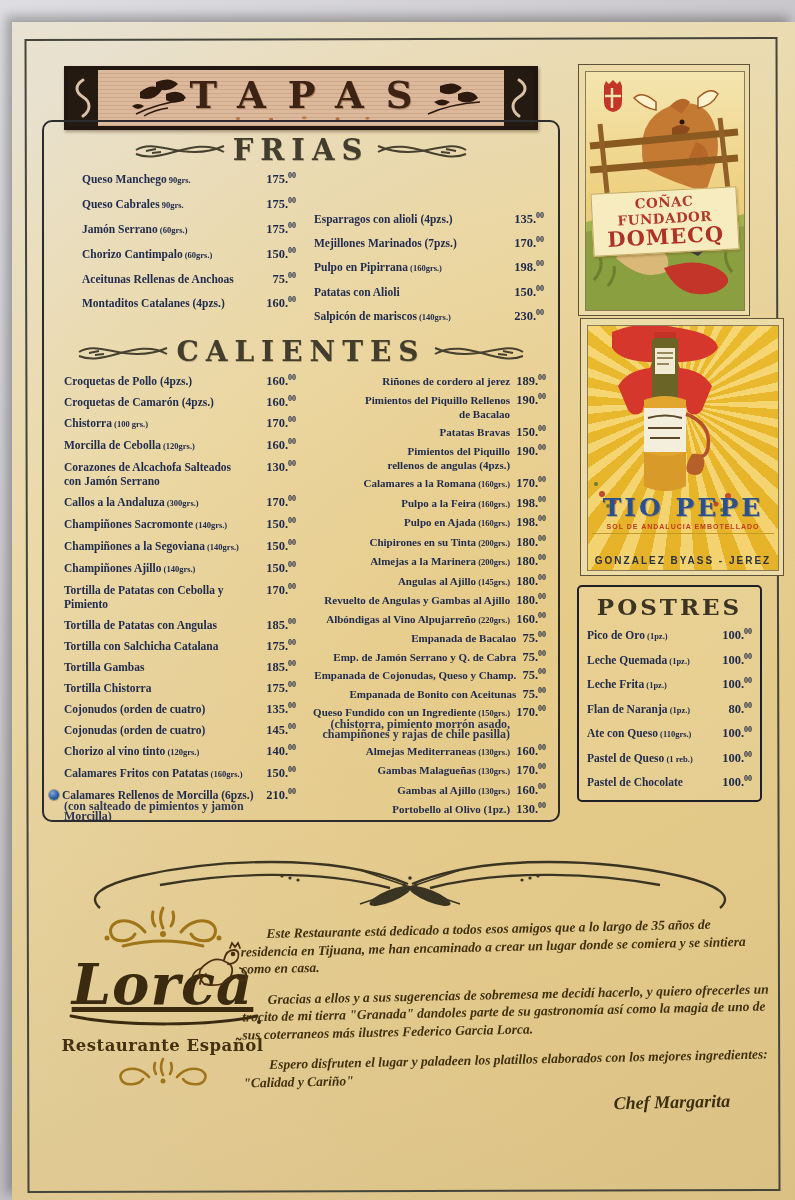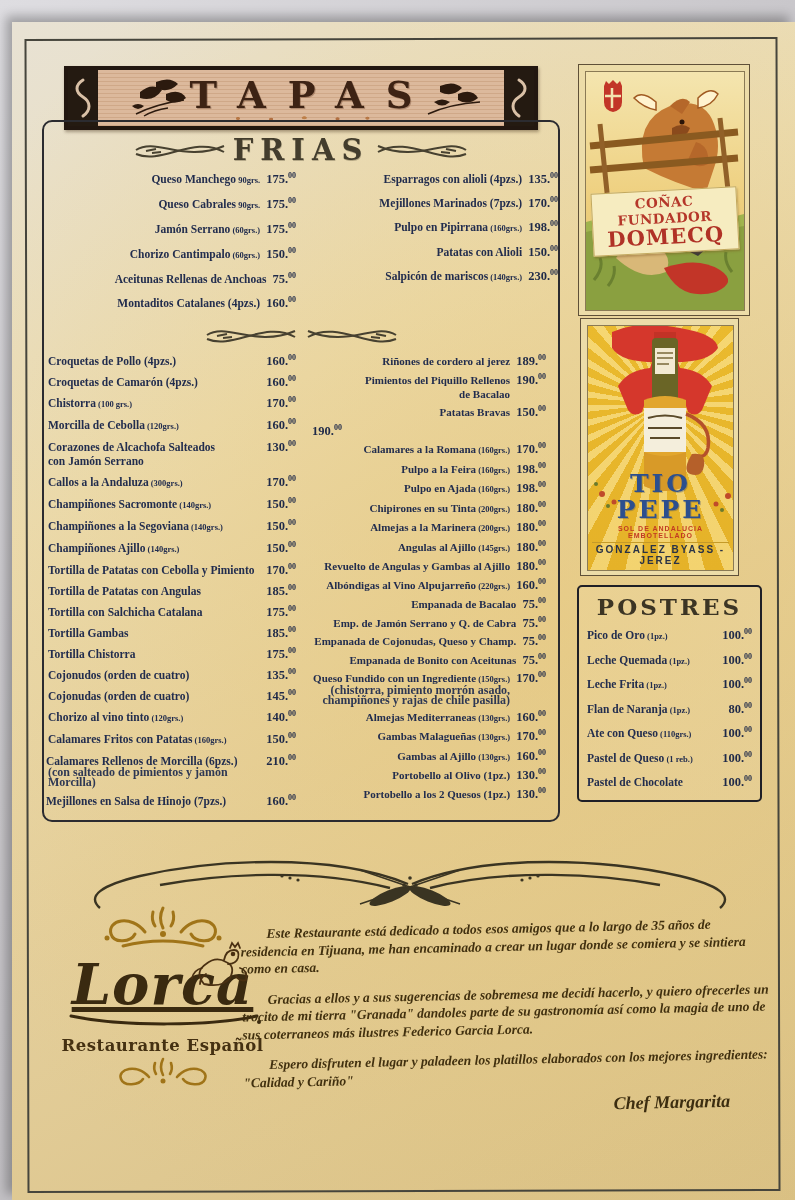--- a/index.html
+++ b/index.html
@@ -38,53 +38,53 @@
   .menubox{position:absolute;left:30px;top:98px;width:518px;height:702px;border:2px solid #2b2b30;border-radius:10px;padding:10px 0 0 0;box-sizing:border-box;overflow:hidden;}
   .sec-head{display:flex;align-items:center;justify-content:center;gap:5px;margin:2px 0 6px 0;}
   .sec-title{font-family:"DejaVu Serif",serif;font-weight:700;color:#433d2d;letter-spacing:7px;font-size:29px;line-height:32px;text-shadow:.5px .5px 0 rgba(60,50,30,.3);}
   .sec-head.small .sec-title{font-size:28px;}
   .flour{width:96px;height:26px;}
   .flip{transform:scaleX(-1);}
 
   .cols{display:flex;}
   .col{box-sizing:border-box;}
   .frias-l{flex:0 0 252px;padding-left:38px;}
-  .frias-r{flex:1;padding-left:18px;}
-  .cal-l{flex:0 0 252px;padding-left:4px;}
+  .frias-r{flex:1;padding-left:18px;padding-right:14px;margin-top:40px;}
+  .cal-l{flex:0 0 252px;padding-left:20px;}
   .cal-r{flex:1;padding-left:16px;padding-right:12px;}
 
   .mi{display:flex;align-items:flex-start;color:#222d4e;font-weight:700;font-size:11.5px;line-height:14px;margin-bottom:7px;}
-  .frias .mi{margin-bottom:10px;text-align:right;}
+  .frias .mi{margin-bottom:10px;}
   .cal-r .mi{font-size:11px;margin-bottom:4.5px;text-align:right;}
   .mi-name{flex:1;padding-right:6px;}
   .sz{font-size:8.5px;font-weight:700;}
   .l2{font-weight:700;}
   .nt{font-size:12px;line-height:9.5px;font-weight:600;color:#2e3854;}
   .price{white-space:nowrap;font-size:12.5px;font-weight:700;color:#1f2a49;}
   .price .sup{font-size:8px;vertical-align:super;line-height:0;}
   .badge{display:inline-block;width:10px;height:10px;border-radius:50%;
     background:radial-gradient(circle at 35% 30%,#7fa8dc,#2c5ea6 55%,#16386b);
     margin:1px 3px 0 -15px;vertical-align:-1px;box-shadow:0 0 0 1px rgba(20,40,80,.35);}
 
   
   .poster{position:absolute;box-sizing:border-box;background:#ecdca8;border:1px solid #5f5038;padding:6px;}
   .poster-inner{position:relative;width:100%;height:100%;border:1px solid #8a7a55;overflow:hidden;}
   .domecq{left:566px;top:42px;width:172px;height:252px;}
   .domecq .poster-inner{background:linear-gradient(#f4e5af 0%,#eecf7d 55%,#dfc06a 100%);}
   .domecq-text{position:absolute;left:6px;right:6px;top:118px;transform:rotate(-3deg);text-align:center;background:#f6ecc0;border:1px solid #c2a85e;padding:3px 0 4px 0;box-shadow:1px 2px 2px rgba(120,80,30,.35);}
   .domecq-text .l1{font-family:"DejaVu Serif",serif;color:#b5372a;font-weight:700;font-size:13.5px;letter-spacing:.5px;}
   .domecq-text .l2{font-family:"DejaVu Serif",serif;color:#b03226;font-weight:700;font-size:21px;line-height:22px;letter-spacing:1px;}
-  .tiopepe{left:568px;top:296px;width:159px;height:258px;}
+  .tiopepe{left:568px;top:296px;width:204px;height:258px;}
   .tiopepe .poster-inner{background:
       repeating-conic-gradient(from 0deg at 50% 32%, rgba(255,238,170,.55) 0 5deg, rgba(255,238,170,0) 5deg 11deg),
       linear-gradient(#eaba2e,#e5b228);}
   .tp-text{position:absolute;left:0;right:0;bottom:4px;text-align:center;}
   .tp-title{font-family:"DejaVu Serif",serif;font-weight:700;font-size:25px;line-height:26px;letter-spacing:3px;color:#2c4f8e;text-shadow:1px 1px 0 rgba(40,60,110,.3);}
   .tp-sub{font-family:"Liberation Sans",sans-serif;font-weight:700;font-size:7px;letter-spacing:1px;color:#c23a22;margin:2px 0 3px 0;}
-  .tp-foot{font-family:"Liberation Sans",sans-serif;font-weight:700;font-size:10px;letter-spacing:2px;color:#2a3346;border-top:1px solid #c49a28;padding-top:1px;margin:0 4px;}
+  .tp-foot{font-family:"Liberation Sans",sans-serif;font-weight:700;font-size:10px;letter-spacing:2px;color:#2a3346;border-top:1px solid #c49a28;padding-top:21px;margin:0 4px;}
 
   
   .postres{position:absolute;left:565px;top:563px;width:185px;height:217px;border:2.5px solid #1f1f26;border-radius:5px;box-sizing:border-box;padding:6px 8px 0 8px;background:rgba(255,245,210,.12);}
   .postres-head{display:flex;align-items:center;justify-content:center;gap:19px;margin-bottom:8px;}
   .postres-title{font-family:"DejaVu Serif",serif;font-weight:700;font-size:23px;letter-spacing:3px;color:#3c3524;}
   .postres .mi{font-size:11.5px;margin-bottom:8.5px;line-height:15px;}
 
   
   .divider{position:absolute;left:48px;top:836px;width:700px;height:56px;}
   .lorca{position:absolute;left:43px;top:880px;width:215px;text-align:center;}
@@ -209,20 +209,21 @@
     </div>
 
     <div class="sec-head small">
       <svg class="flour" viewBox="0 0 96 26">
         <g stroke="#474130" fill="none" stroke-width="2">
             <path d="M4 13 C24 0,52 26,92 9"></path>
             <path d="M4 17 C30 28,62 -2,92 15"></path>
             <path d="M14 14 l10 -2 M20 16 l9 -1"></path>
           </g>
       </svg>
+      <span class="sec-title">CALIENTES</span>
       <svg class="flour flip" viewBox="0 0 96 26">
         <g stroke="#474130" fill="none" stroke-width="2">
             <path d="M4 13 C24 0,52 26,92 9"></path>
             <path d="M4 17 C30 28,62 -2,92 15"></path>
             <path d="M14 14 l10 -2 M20 16 l9 -1"></path>
           </g>
       </svg>
     </div>
 
     <div class="cols">
@@ -315,20 +316,21 @@
           </div>
           <div class="mi">
             <div class="mi-name">Pimientos del Piquillo Rellenos<div class="l2">de Bacalao</div></div>
             <div class="price">190.<span class="sup">00</span></div>
           </div>
           <div class="mi">
             <div class="mi-name">Patatas Bravas</div>
             <div class="price">150.<span class="sup">00</span></div>
           </div>
           <div class="mi">
+            <div class="mi-name">Pimientos del Piquillo<div class="l2">rellenos de angulas (4pzs.)</div></div>
             <div class="price">190.<span class="sup">00</span></div>
           </div>
           <div class="mi">
             <div class="mi-name">Calamares a la Romana<span class="sz"> (160grs.)</span></div>
             <div class="price">170.<span class="sup">00</span></div>
           </div>
           <div class="mi">
             <div class="mi-name">Pulpo a la Feira<span class="sz"> (160grs.)</span></div>
             <div class="price">198.<span class="sup">00</span></div>
           </div>

